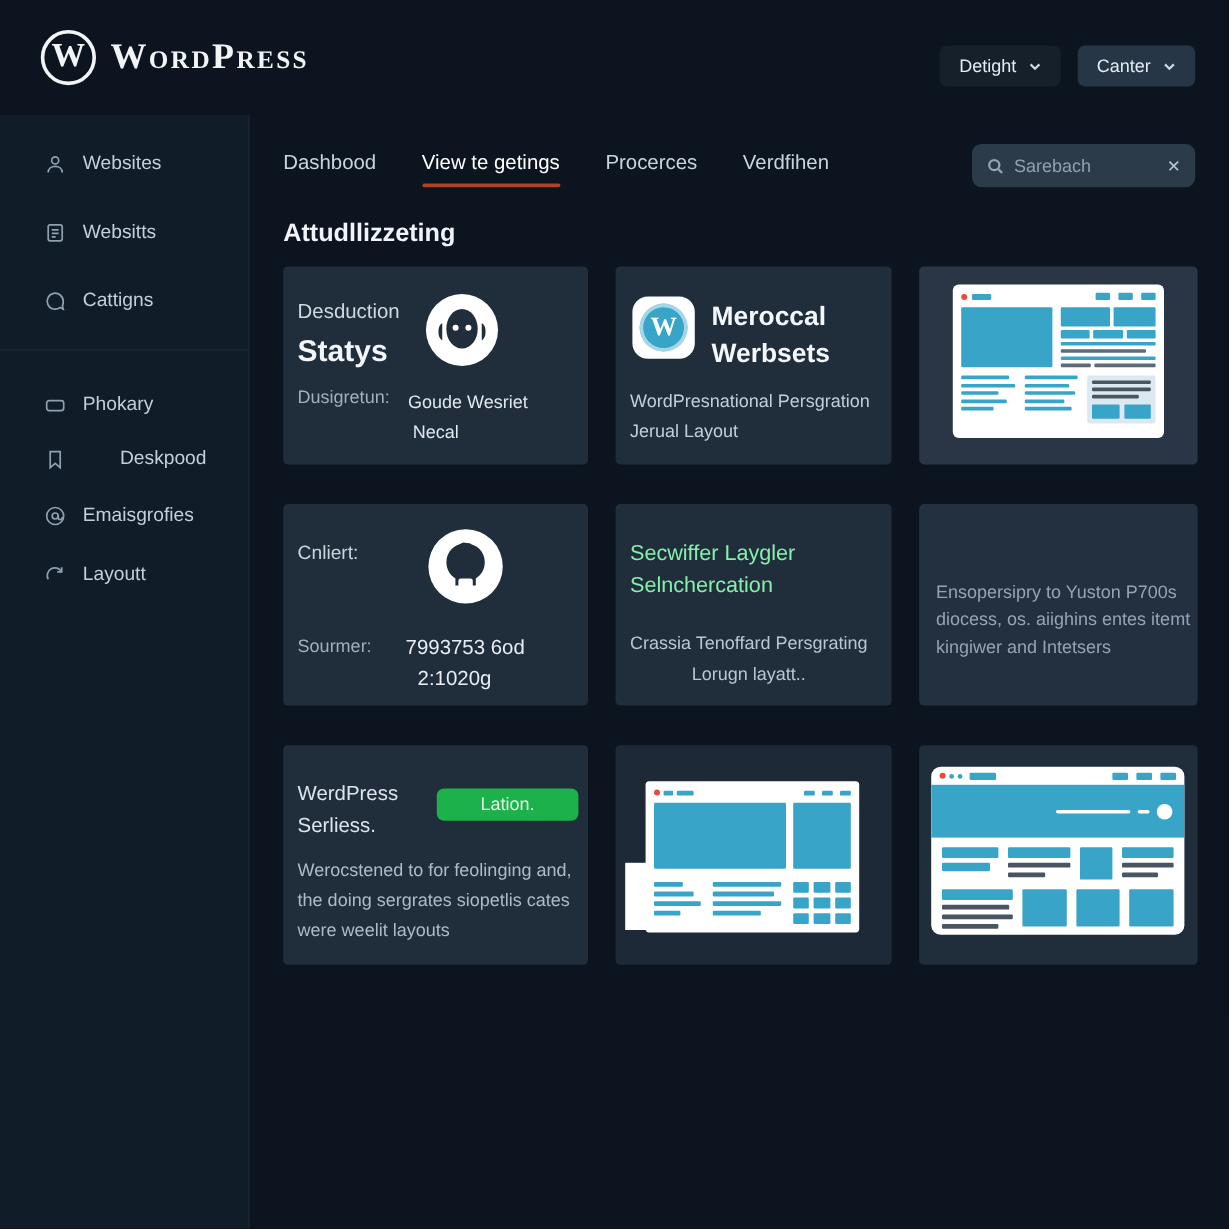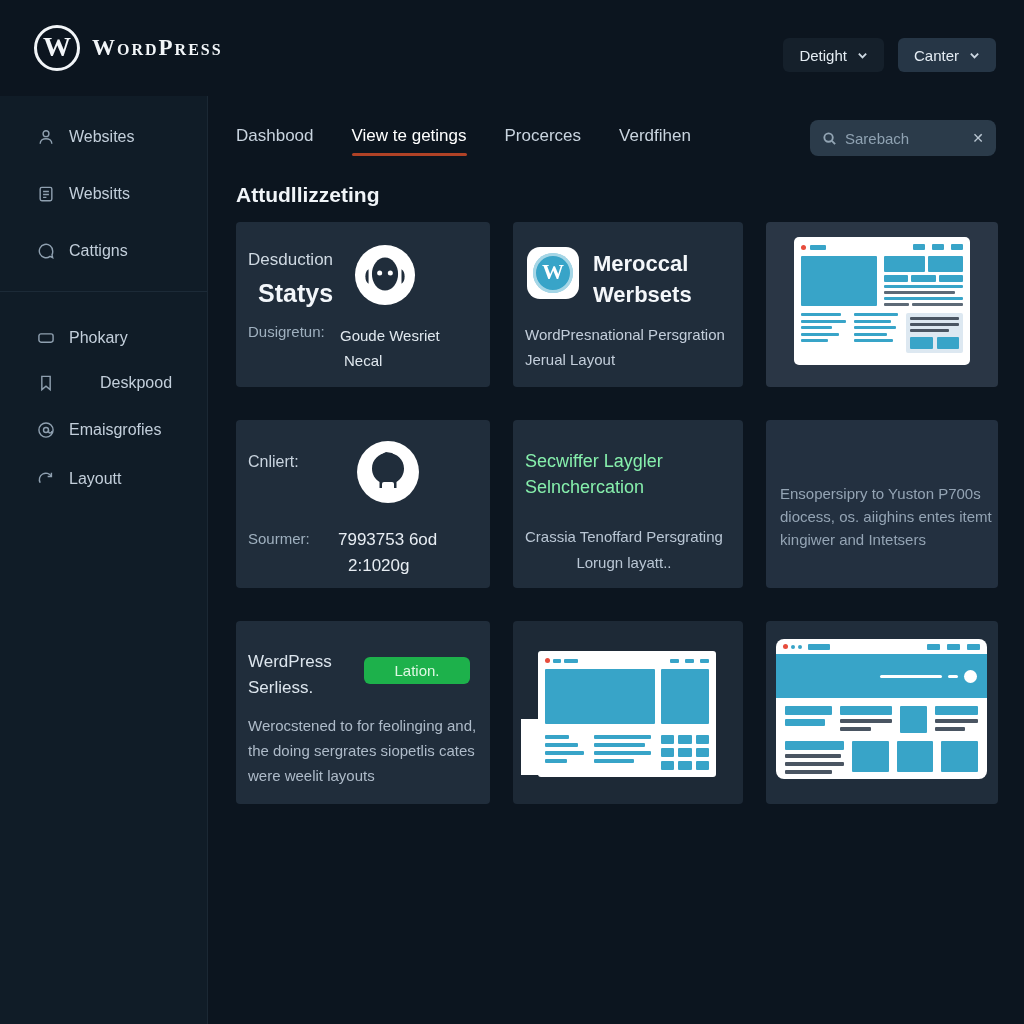--- a/index.html
+++ b/index.html
@@ -19,21 +19,21 @@
   *{margin:0;padding:0;box-sizing:border-box;}
   html,body{background:#05080c;}
   body{font-family:"Liberation Sans",sans-serif;color:var(--text);}
   #app{position:relative;width:1024px;height:1024px;background:var(--bg);overflow:hidden;}
 
   
   .header{position:absolute;left:0;top:0;width:1024px;height:96px;display:flex;align-items:center;}
   .logo{display:flex;align-items:center;gap:12px;margin-left:34px;cursor:pointer;}
   .logo-circle{width:46px;height:46px;border:3px solid #f2f5f8;border-radius:50%;display:flex;align-items:center;justify-content:center;}
   .logo-circle span{font-family:"Liberation Serif",serif;font-size:28px;font-weight:700;color:#f2f5f8;transform:translateY(-1px);}
-  .logo-text{font-family:"Liberation Serif",serif;font-variant:small-caps;letter-spacing:2px;font-size:23px;font-weight:700;color:#f2f5f8;}
+  .logo-text{font-family:"Liberation Serif",serif;font-variant:small-caps;letter-spacing:2px;font-size:30px;font-weight:700;color:#f2f5f8;}
   .header-right{position:absolute;right:28px;top:38px;display:flex;gap:14px;}
   .hdr-btn{display:flex;align-items:center;gap:10px;height:34px;padding:0 16px;border:none;border-radius:6px;
     color:#e4ecf3;font-size:15px;font-family:"Liberation Sans",sans-serif;cursor:pointer;}
   .hdr-btn.subtle{background:#15202b;}
   .hdr-btn.raised{background:#263646;}
   .chev{width:11px;height:11px;stroke:#cdd8e2;stroke-width:2;fill:none;}
 
   
   .sidebar{position:absolute;left:0;top:96px;width:208px;height:928px;background:var(--sidebar);border-right:1px solid var(--line);}
   .side-item{display:flex;align-items:center;gap:13px;padding-left:36px;height:26px;cursor:pointer;color:#c3cfdb;font-size:16px;}
@@ -62,21 +62,21 @@
     column-gap:23px;row-gap:33px;}
   .card{background:var(--card);border-radius:4px;position:relative;overflow:hidden;}
   .card.lt{background:var(--card-lt);} .card.dk{background:var(--card-dk);} .card.md{background:#233040;}
 
   .kicker{font-size:17px;color:#cfd9e2;}
   .big{font-size:25px;font-weight:700;color:#f2f6fa;}
   .lbl{font-size:15px;color:#9fb0bf;}
   .val{font-size:15px;color:#e0e8ef;}
 
   
-  .cardA .txt{position:absolute;left:12px;top:28px;display:flex;flex-direction:column;gap:9px;align-items:flex-end;}
+  .cardA .txt{position:absolute;left:12px;top:28px;display:flex;flex-direction:column;gap:9px;}
   .cardA .face{position:absolute;left:118px;top:22px;width:62px;height:62px;}
   .cardA .rowlbl{position:absolute;left:12px;top:101px;}
   .cardA .rowval{position:absolute;left:104px;top:101px;line-height:25px;}
   .cardA .rowval .ind{padding-left:4px;}
 
   
   .cardB .wpsq{position:absolute;left:14px;top:25px;width:52px;height:52px;background:#fff;border-radius:13px;
     display:flex;align-items:center;justify-content:center;}
   .wpball{width:40px;height:40px;border-radius:50%;background:var(--blue);display:flex;align-items:center;justify-content:center;
     box-shadow:inset 0 0 0 3px rgba(255,255,255,.55);}
@@ -93,21 +93,21 @@
 
   
   .cardE .ttl{position:absolute;left:12px;top:28px;font-size:18px;color:#86efac;line-height:26px;}
   .cardE .desc{position:absolute;left:12px;top:104px;font-size:15px;color:#b9c6d4;line-height:26px;text-align:center;}
 
   
   .cardF .note{position:absolute;left:14px;top:62px;font-size:15px;color:#94a4b4;line-height:23px;}
 
   
   .cardG .ttl{position:absolute;left:12px;top:28px;font-size:17px;color:#dce5ed;line-height:26px;}
-  .cardG .btn{position:absolute;left:128px;top:36px;width:106px;height:27px;background:var(--green);border:none;border-radius:6px;
+  .cardG .btn{position:absolute;left:128px;top:36px;width:118px;height:27px;background:var(--green);border:none;border-radius:6px;
     color:#dff7e3;font-size:15px;font-family:"Liberation Sans",sans-serif;cursor:pointer;}
   .cardG .desc{position:absolute;left:12px;top:92px;font-size:15px;color:#aebbc9;line-height:25px;}
 
   
   .shot{position:absolute;background:#ffffff;border-radius:5px;}
   .bar{border-radius:1px;}
   .b{background:var(--blue);} .g{background:#5d6a77;} .gd{background:#4a5562;}
   .dotr{width:5px;height:5px;border-radius:50%;background:#e74c3c;flex:0 0 auto;}
   .dotb{width:4px;height:4px;border-radius:50%;background:var(--blue);flex:0 0 auto;}
   .row{display:flex;align-items:center;}

